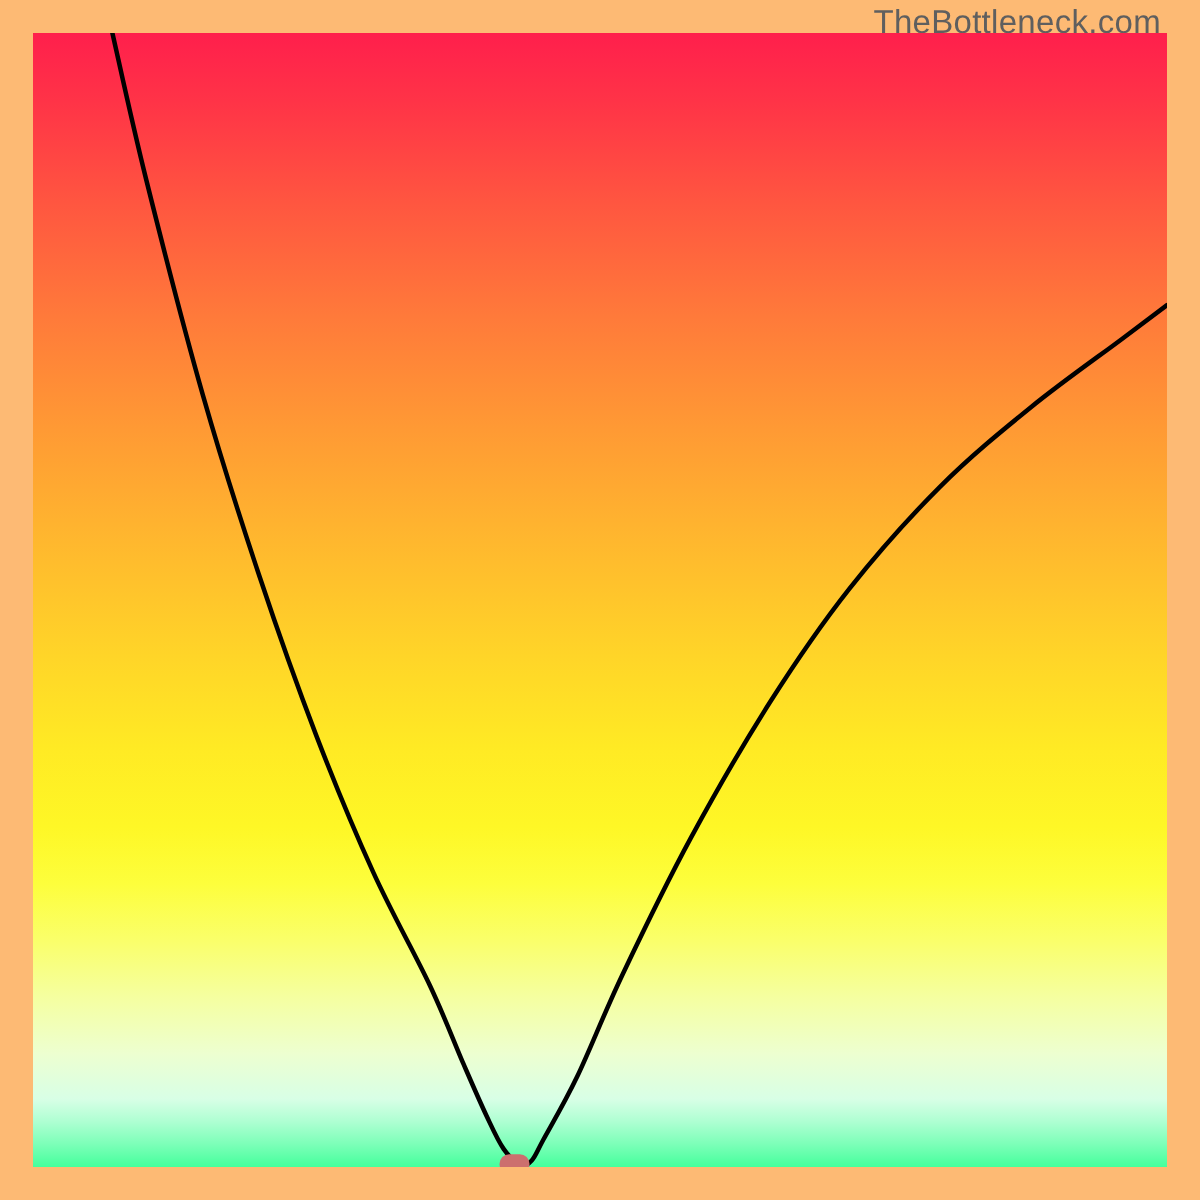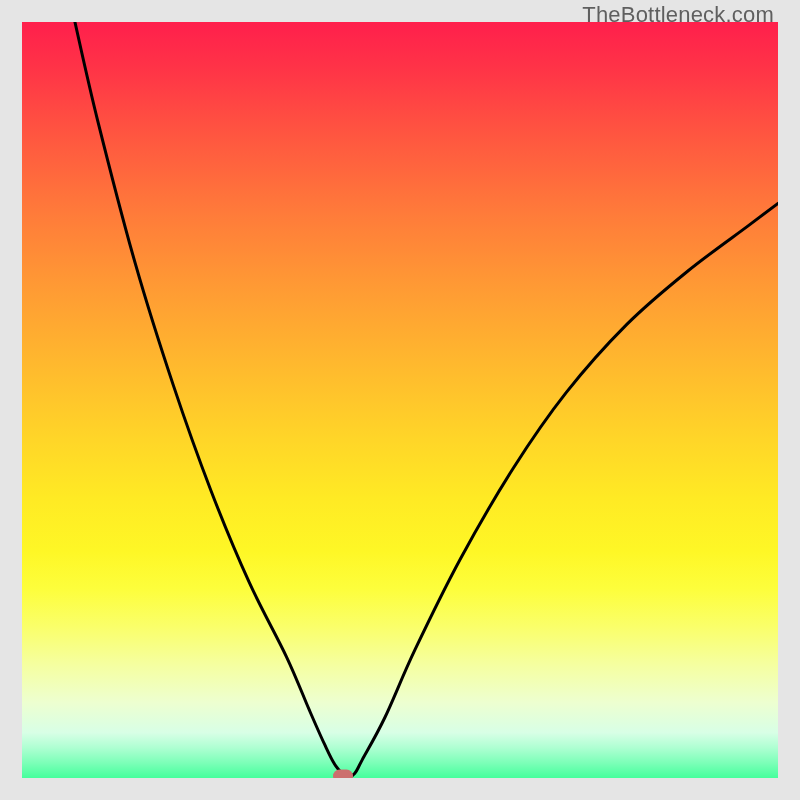--- a/index.html
+++ b/index.html
@@ -7,21 +7,21 @@
     padding: 0;
     width: 800px;
     height: 800px;
     background: #000;
     overflow: hidden;
   }
   .chart-container {
     position: relative;
     width: 800px;
     height: 800px;
-    background: #e5e5e5;
+    background: #fdba74;
   }
   .plot-area {
     position: absolute;
     left: 22px;
     top: 22px;
     width: 756px;
     height: 756px;
     overflow: hidden;
   }
   .gradient-bg {

